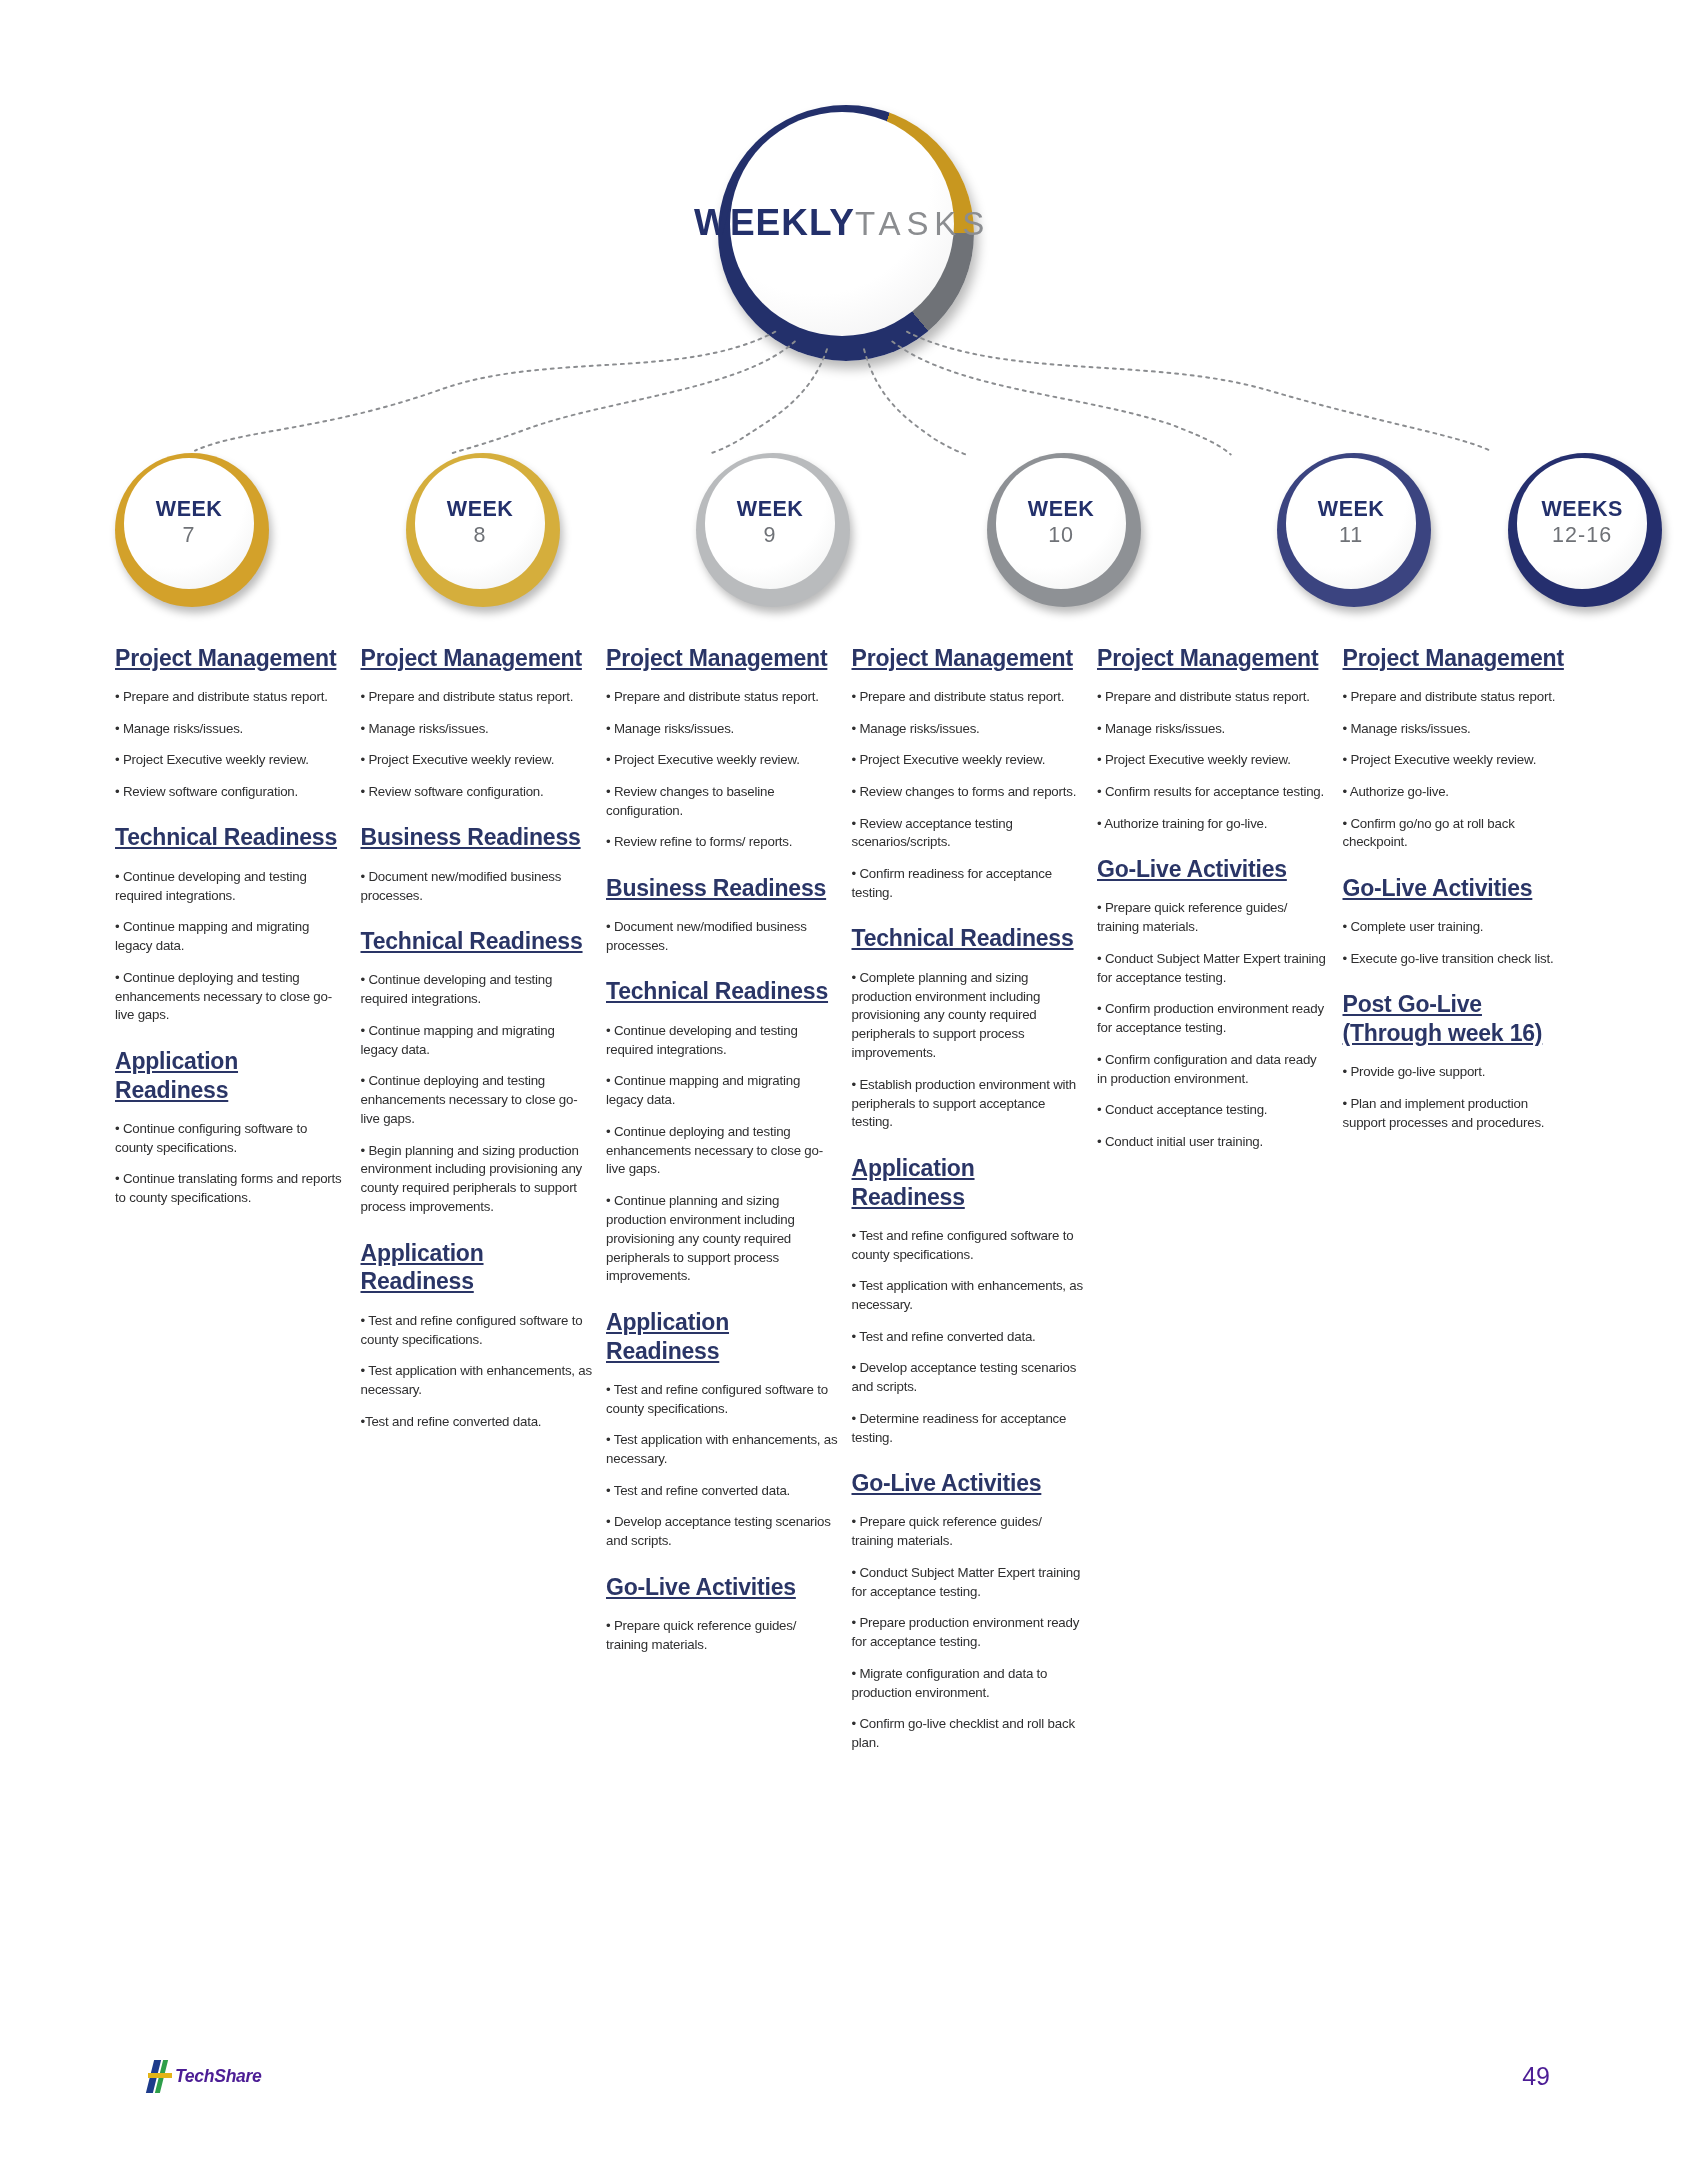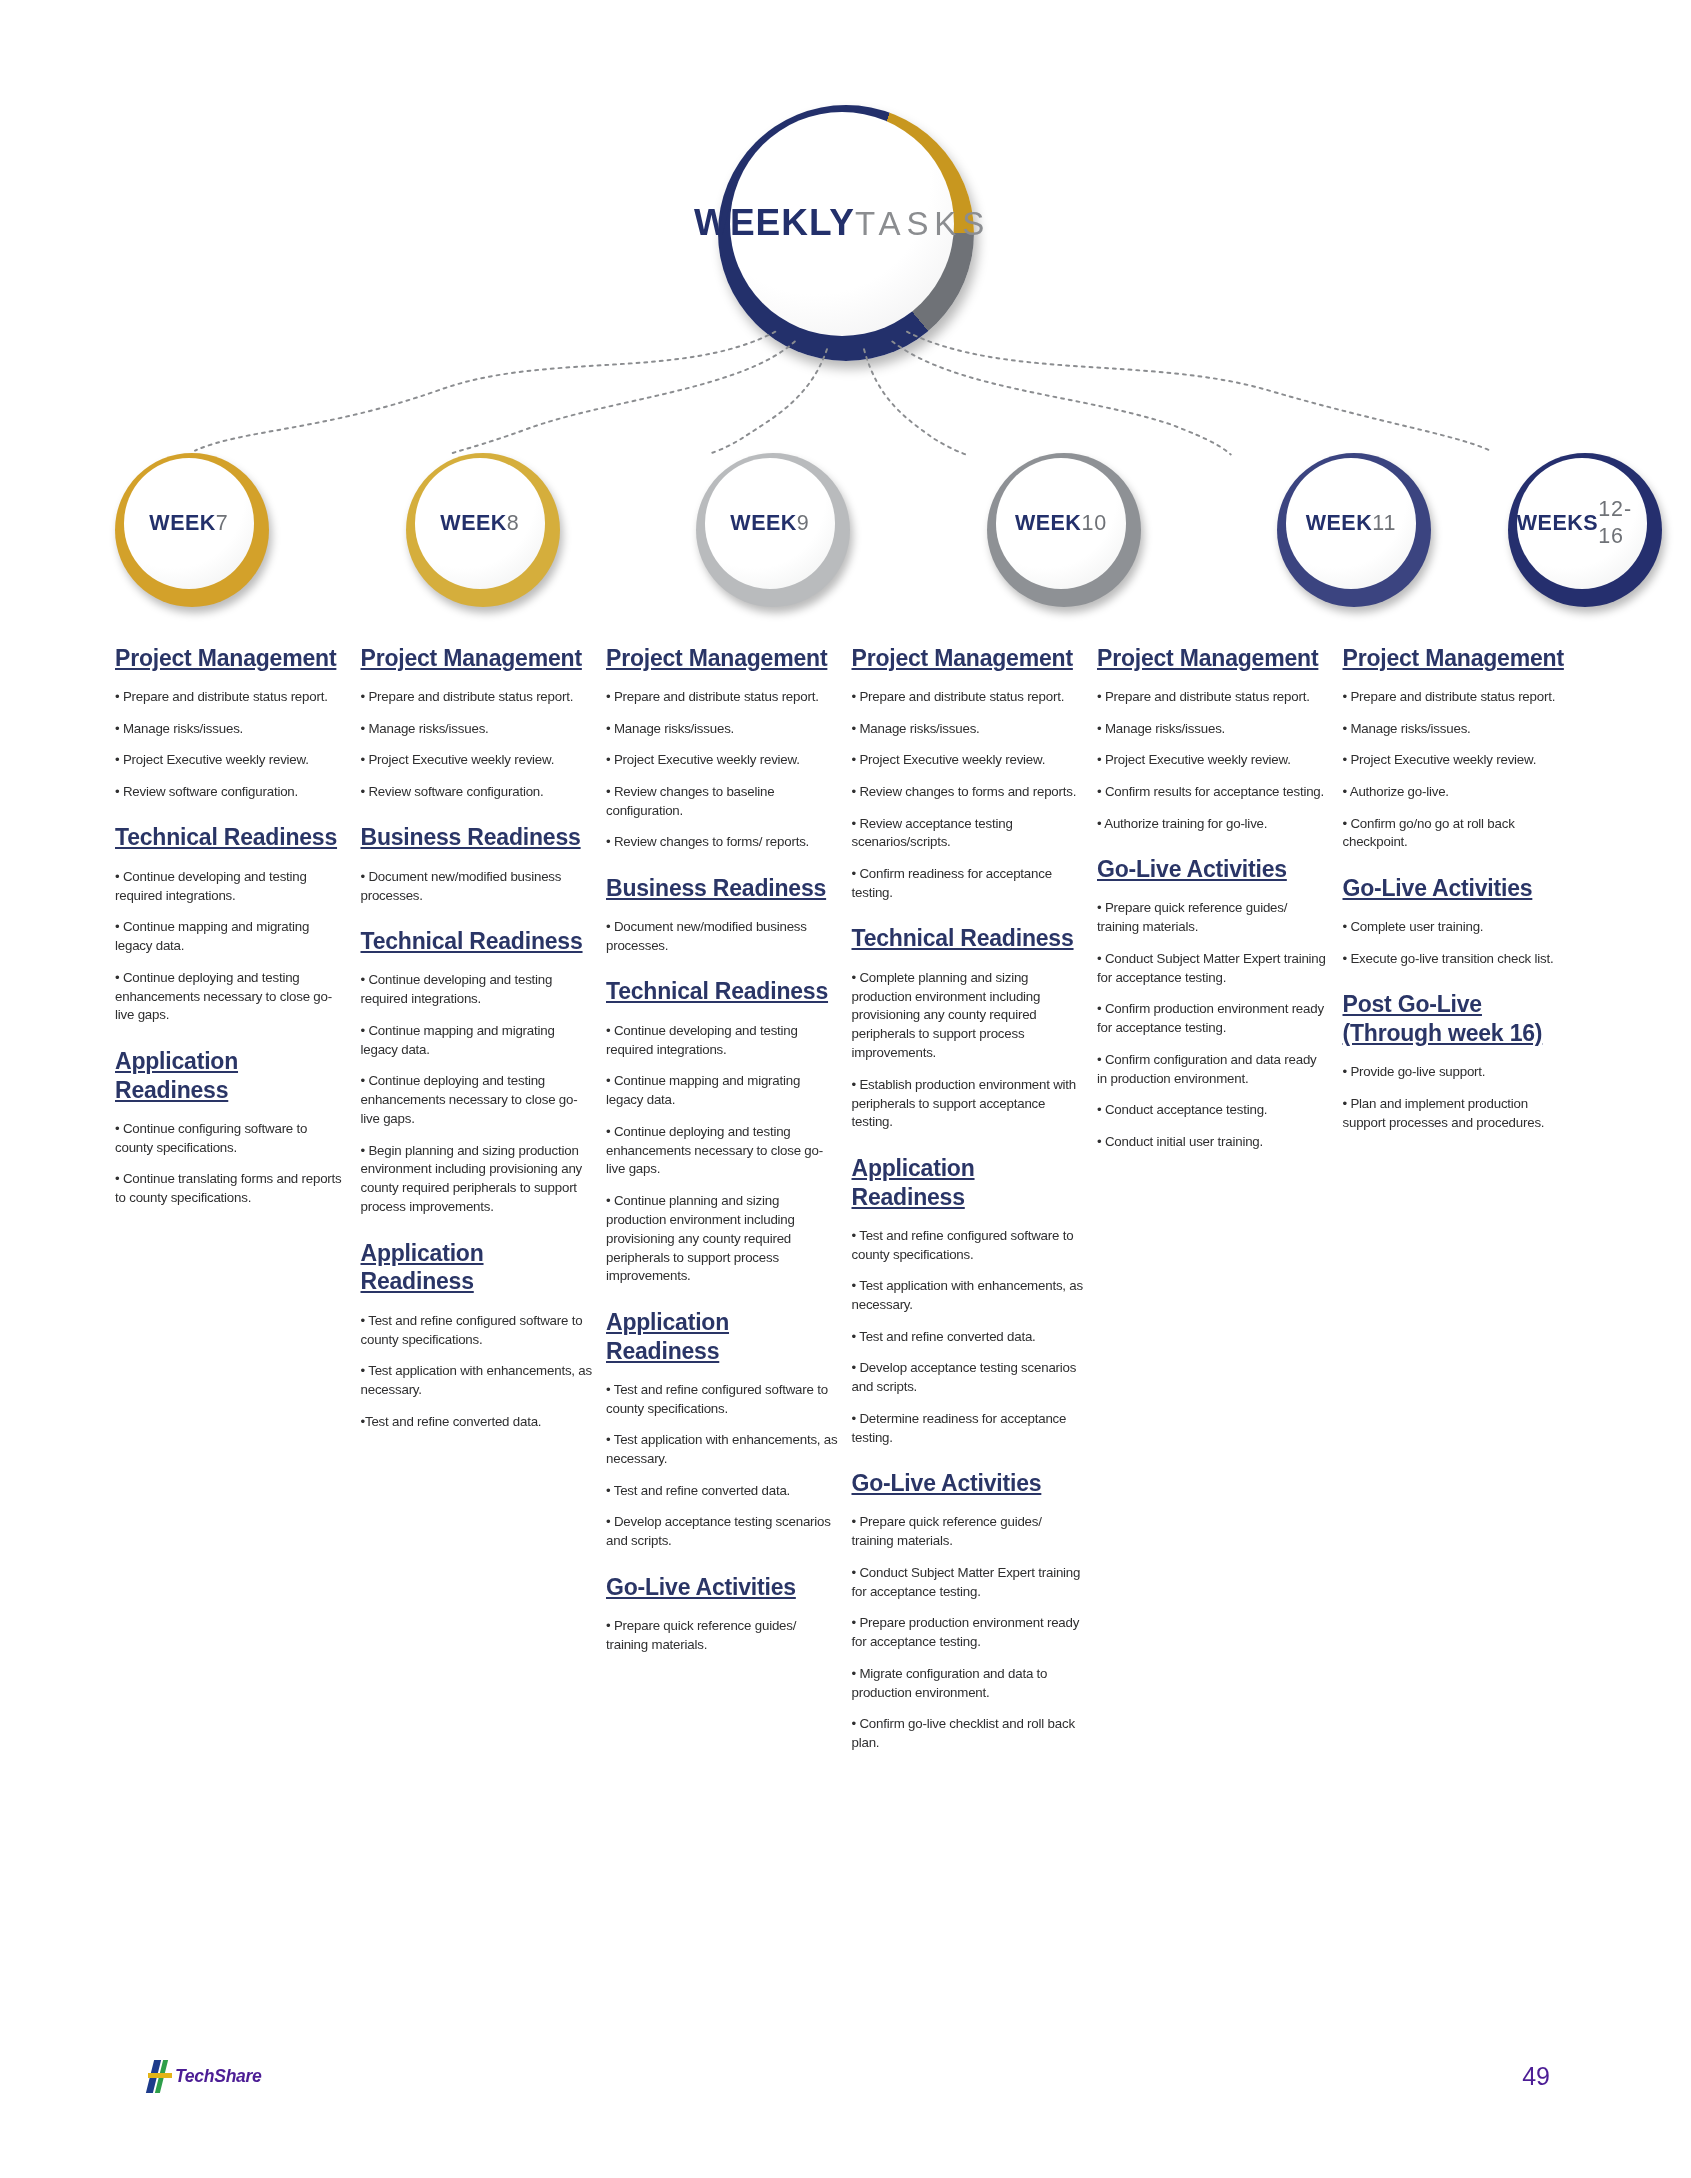--- a/index.html
+++ b/index.html
@@ -71,21 +71,21 @@
   .node .ring {
     position: absolute; inset: 0;
     border-radius: 50%;
     box-shadow: 2.9px 5.9px 8.8px rgba(0,0,0,0.27);
   }
   .node .inner {
     position: absolute;
     left: 8.8px; top: 4.9px; right: 14.6px; bottom: 18.5px;
     border-radius: 50%;
     background: radial-gradient(circle at 38% 30%, #ffffff 0%, #ffffff 58%, #eceded 100%);
-    display: flex; flex-direction: row;
+    display: flex; flex-direction: column;
     align-items: center; justify-content: center;
   }
   .node .wlabel {
     font-size: 21.5px; font-weight: bold; letter-spacing: 0.5px;
     color: #23306b; line-height: 1.15;
   }
   .node .wnum {
     font-size: 21.5px; letter-spacing: 1px;
     color: #6f7277; line-height: 1.25;
   }
@@ -254,21 +254,21 @@
       <p>• Test and refine configured software to county specifications.</p>
       <p>• Test application with enhancements, as necessary.</p>
       <p>•Test and refine converted data.</p>
     </div>
     <div class="col">
       <h3>Project Management</h3>
       <p>• Prepare and distribute status report.</p>
       <p>• Manage risks/issues.</p>
       <p>• Project Executive weekly review.</p>
       <p>• Review changes to baseline configuration.</p>
-      <p>• Review changes to forms/ reports.</p>
+      <p>• Review refine to forms/ reports.</p>
       <h3 class="subsequent">Business Readiness</h3>
       <p>• Document new/modified business processes.</p>
       <h3 class="subsequent">Technical Readiness</h3>
       <p>• Continue developing and testing required integrations.</p>
       <p>• Continue mapping and migrating legacy data.</p>
       <p>• Continue deploying and testing enhancements necessary to close go-live gaps.</p>
       <p>• Continue planning and sizing production environment including provisioning any county required peripherals to support process improvements.</p>
       <h3 class="subsequent">Application Readiness</h3>
       <p>• Test and refine configured software to county specifications.</p>
       <p>• Test application with enhancements, as necessary.</p>

